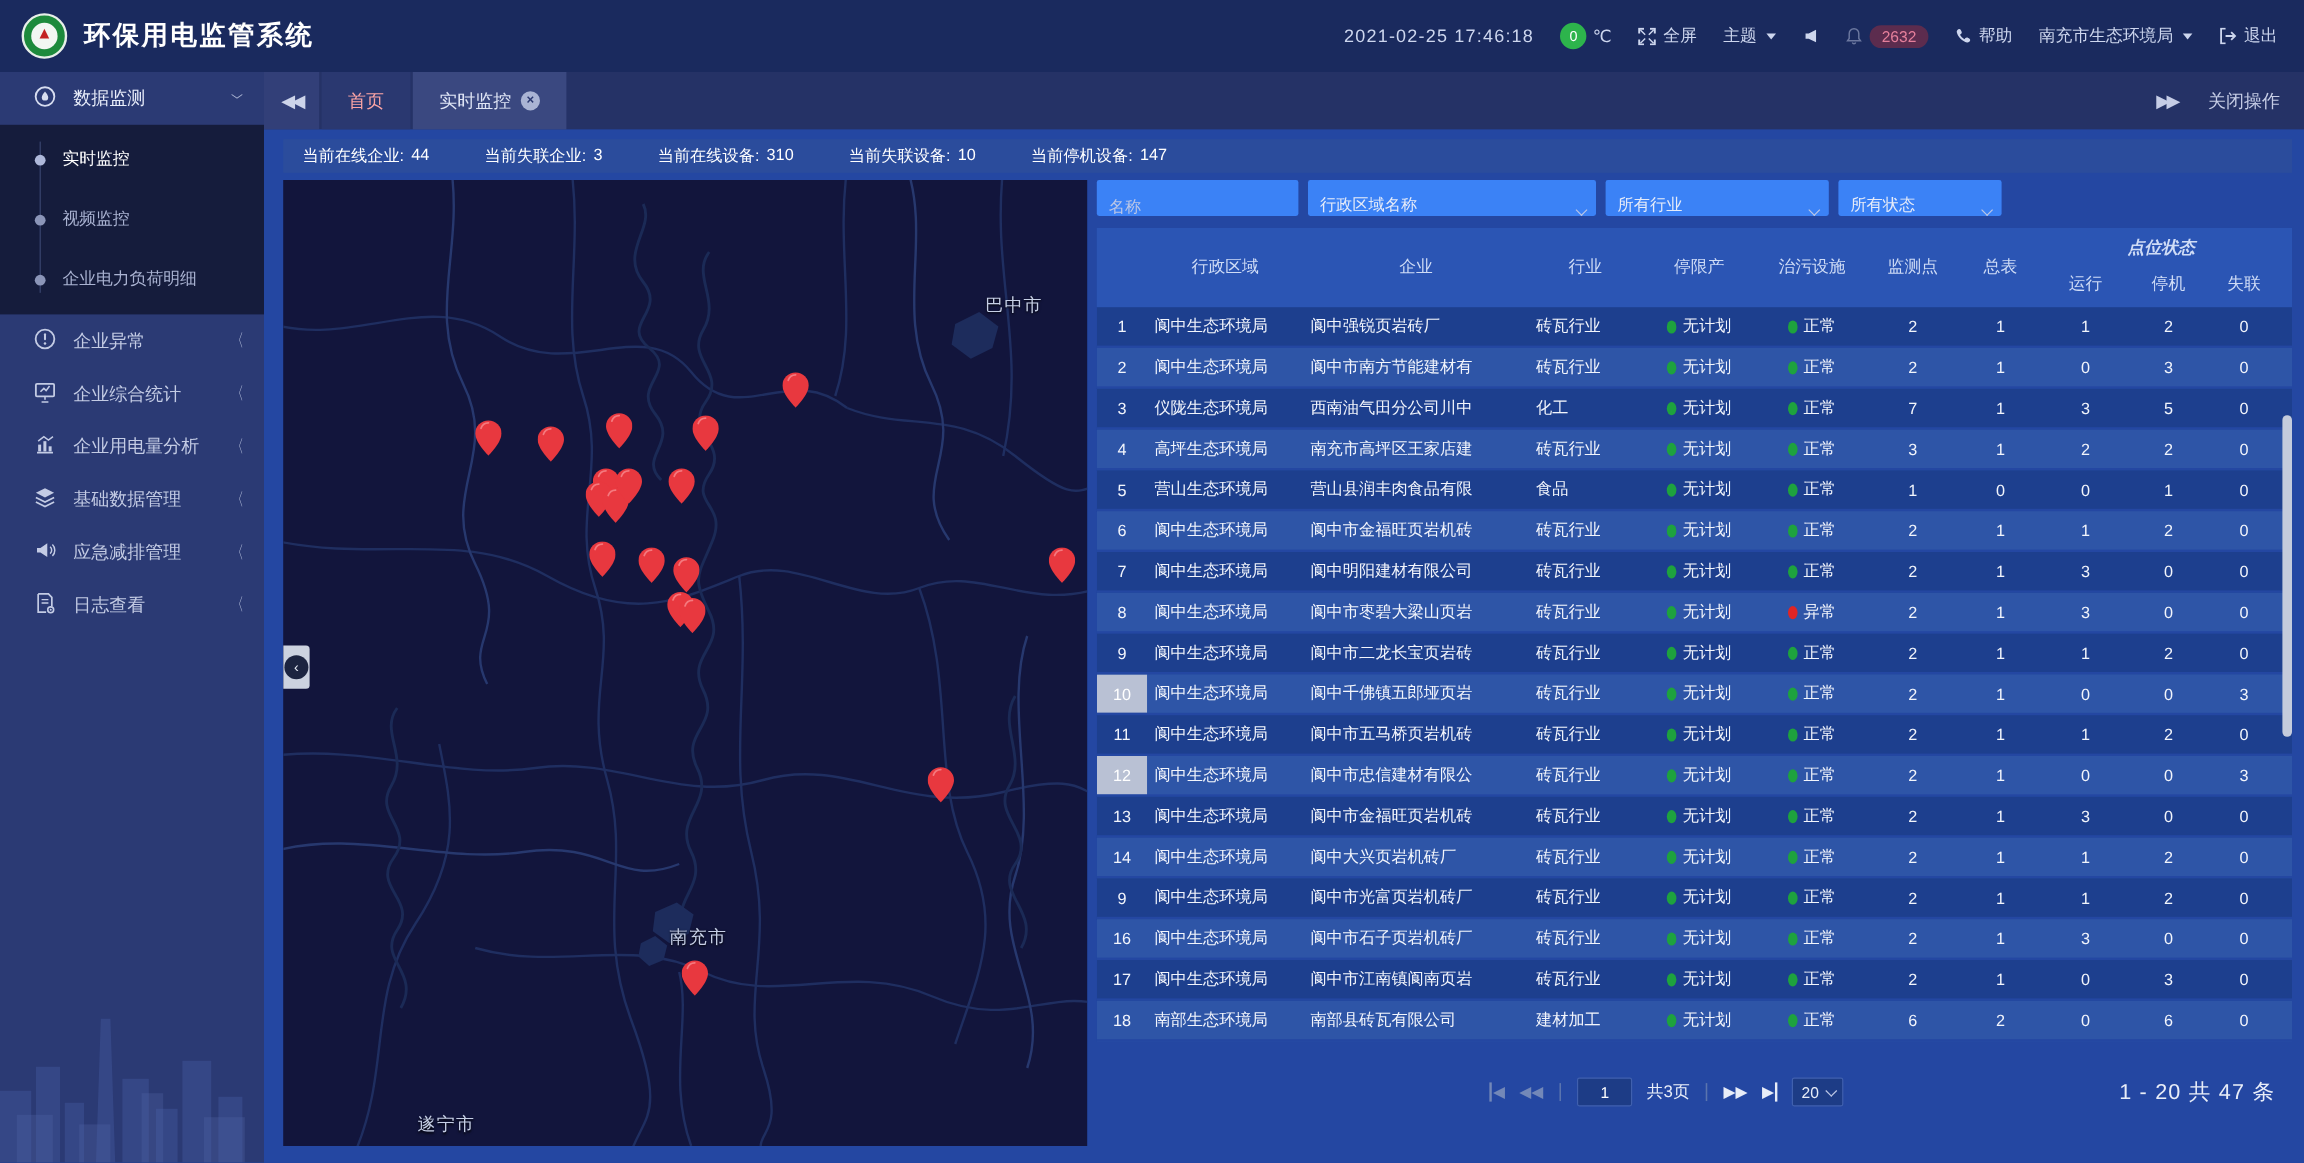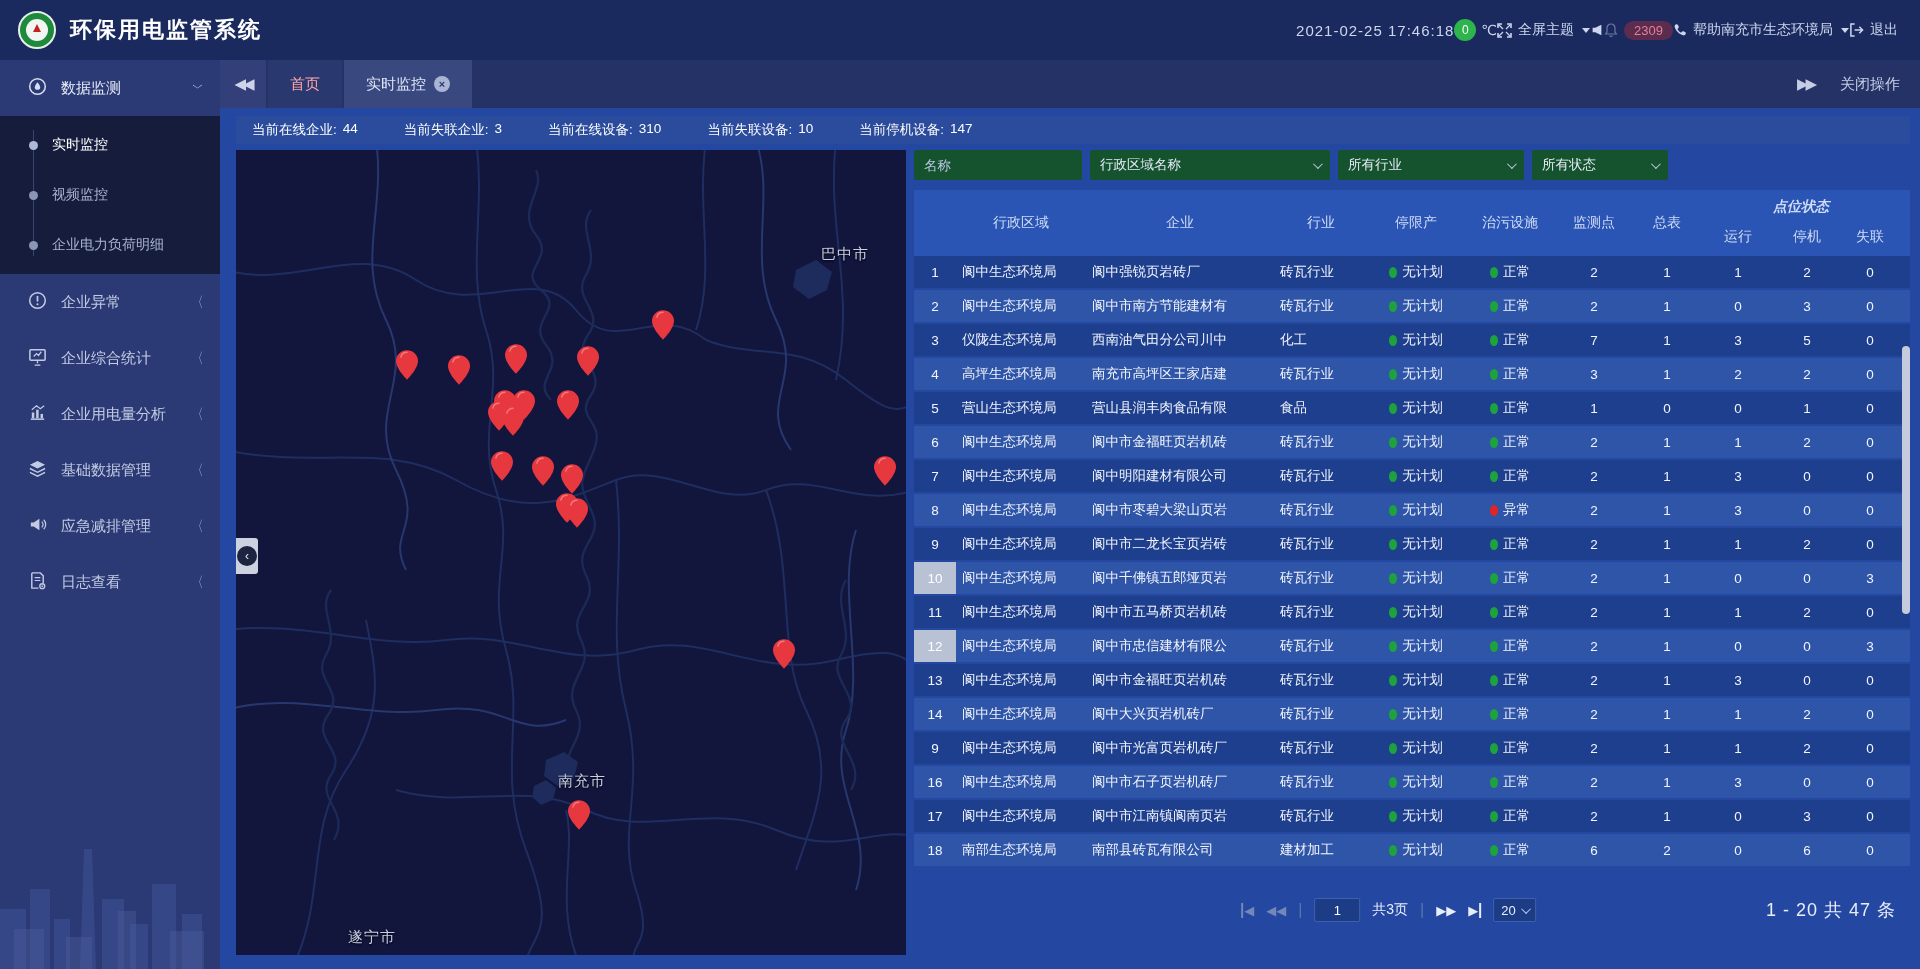--- a/index.html
+++ b/index.html
@@ -6,36 +6,36 @@
   html,body { width:1920px; height:969px; overflow:hidden; }
   body { font-family:"Liberation Sans","DejaVu Sans",sans-serif; background:#2447a2; color:#fff; }
   .app { width:1920px; height:969px; display:flex; flex-direction:column; position:relative; }
 
   
   .topbar { height:60px; background:#1a2a5e; display:flex; align-items:center; padding:0 22px 0 18px; flex:0 0 auto; }
   .logo { width:38px; height:38px; border-radius:50%; background:#1d8a3c; border:2px solid #e7efe9; position:relative; flex:0 0 auto; }
   .logo::before { content:""; position:absolute; left:6px; top:6px; width:22px; height:22px; border-radius:50%; background:#f2f6f2; }
   .logo::after { content:""; position:absolute; left:13px; top:11px; width:0; height:0; border-left:4px solid transparent; border-right:4px solid transparent; border-bottom:8px solid #c32222; }
   .apptitle { font-size:22px; font-weight:bold; letter-spacing:2px; margin-left:14px; color:#ffffff; }
-  .topbar-right { margin-left:auto; display:flex; align-items:center; font-size:14px; color:#cdd6ee; }
+  .topbar-right { margin-left:auto; display:flex; align-items:center; gap:22px; font-size:14px; color:#cdd6ee; }
   .datetime { font-size:15px; color:#cdd6ee; letter-spacing:1px; }
   .tempwrap { display:flex; align-items:center; gap:5px; }
   .tempball { width:22px; height:22px; border-radius:50%; background:#2db44c; color:#fff; font-size:12px; display:flex; align-items:center; justify-content:center; }
   .tb-item { display:flex; align-items:center; gap:6px; cursor:pointer; white-space:nowrap; }
   .tb-item svg { display:block; }
   .caret-down { width:0; height:0; border-left:4px solid transparent; border-right:4px solid transparent; border-top:5px solid #cdd6ee; display:inline-block; margin-left:2px; }
   .msg-badge { background:#5c2c4e; color:#e57f9b; border-radius:10px; padding:2px 10px; font-size:13px; }
   .bell-dim { opacity:.45; }
 
   
   .bodyrow { flex:1; display:flex; min-height:0; }
 
   
   .sidebar { width:220px; background:#2b3a74; flex:0 0 auto; position:relative; overflow:hidden; color:#c3cbe4; }
-  .menu-group { height:56px; display:flex; align-items:center; padding:0 16px 0 28px; font-size:15px; cursor:pointer; }
+  .menu-group { height:44px; display:flex; align-items:center; padding:0 16px 0 28px; font-size:15px; cursor:pointer; }
   .menu-group .mlabel { margin-left:14px; }
   .menu-group .chev { margin-left:auto; font-size:12px; color:#aeb8d6; transform:scale(.9,1.2); }
   .menu-group.open { color:#e8edfa; }
   .submenu { background:#151c3c; position:relative; padding:4px 0; }
   .submenu .vline { position:absolute; left:33px; top:14px; bottom:18px; width:1px; background:#39456f; }
   .subitem { height:50px; display:flex; align-items:center; padding-left:52px; font-size:14px; color:#aab3d2; cursor:pointer; position:relative; }
   .subitem .dotmk { position:absolute; left:29px; width:9px; height:9px; border-radius:50%; background:#8b95b8; }
   .subitem.active { color:#ffffff; }
   .subitem.active .dotmk { background:#aeb8da; }
   .skyline { position:absolute; bottom:0; left:0; width:220px; opacity:.5; }
@@ -61,21 +61,21 @@
   .mapwrap { width:670px; flex:0 0 auto; background:#12153c; position:relative; overflow:hidden; }
   .map-svg { position:absolute; left:0; top:0; }
   .city-label { position:absolute; color:#c6cfe6; font-size:15px; letter-spacing:1px; text-shadow:0 1px 2px #000; white-space:nowrap; }
   .pin { position:absolute; width:22px; height:30px; transform:translate(-50%,-100%); }
   .map-collapse { position:absolute; left:0; top:388px; width:22px; height:36px; background:#ccd2df; border-radius:0 3px 3px 0; display:flex; align-items:center; justify-content:center; cursor:pointer; }
   .map-collapse .cc { width:20px; height:20px; border-radius:50%; background:#1c2440; color:#e8ecf5; font-size:12px; display:flex; align-items:center; justify-content:center; }
 
   
   .panel { flex:1; margin-left:8px; display:flex; flex-direction:column; min-width:0; position:relative; }
   .filters { display:flex; gap:8px; height:30px; flex:0 0 auto; margin-bottom:10px; }
-  .f-input, .f-select { background:#14532d; border-radius:2px; color:#e6ebf8; font-size:13.5px; display:flex; align-items:center; padding:0 10px; }
+  .f-input, .f-select { background:#3b82f6; border-radius:2px; color:#e6ebf8; font-size:13.5px; display:flex; align-items:flex-end; padding:0 10px; }
   .f-input { width:168px; }
   .f-input input { background:transparent; border:none; outline:none; color:#e6ebf8; font-size:13.5px; width:100%; font-family:inherit; }
   .f-input input::placeholder { color:#bcc7e6; opacity:1; }
   .f-select { justify-content:space-between; cursor:pointer; }
   .f-region { width:240px; } .f-industry { width:186px; } .f-status { width:136px; }
   .sel-chev { width:7px; height:7px; border-right:1.5px solid #bcc7e6; border-bottom:1.5px solid #bcc7e6; transform:rotate(45deg) translateY(-2px); }
 
   .grid { display:grid; grid-template-columns:42px 130px 188px 94px 96px 92px 76px 70px 72px 66px 60px; }
   .thead { background:#2b55b4; color:#cfdcf6; font-size:14px; flex:0 0 auto; height:66px; grid-template-rows:28px 38px; }
   .th { display:flex; align-items:center; justify-content:center; grid-row:1 / 3; }
@@ -143,21 +143,21 @@
             </svg>
         </span>
       </span>
       <span class="tb-item">
         <span class="bell-dim">
           <svg width="14" height="15" viewBox="0 0 14 15">
               <path d="M7 1c-2.6 0-4 2-4 4.2V9L1.6 11h10.8L11 9V5.2C11 3 9.6 1 7 1Z" fill="none" stroke="#cdd6ee" stroke-width="1.2"></path>
               <path d="M5.6 12.5a1.5 1.5 0 0 0 2.8 0" fill="none" stroke="#cdd6ee" stroke-width="1.2"></path>
             </svg>
         </span>
-        <span class="msg-badge">2309</span>
+        <span class="msg-badge">2632</span>
       </span>
       <span class="tb-item">
         <span>
           <svg width="14" height="14" viewBox="0 0 16 16">
               <path d="M3.5 1.5c.8-.4 1.8 0 2.2.8l.8 1.6c.3.7.1 1.5-.5 2L5 6.8c.8 1.7 2.5 3.4 4.2 4.2l.9-1c.5-.6 1.3-.8 2-.5l1.6.8c.8.4 1.2 1.4.8 2.2-.5 1.1-1.7 1.9-2.9 1.6C7.2 13.1 2.9 8.8 1.9 4.4c-.3-1.2.5-2.4 1.6-2.9Z" fill="#cdd6ee"></path>
             </svg>
         </span>
         <span>帮助</span>
       </span>
       <span class="tb-item">

